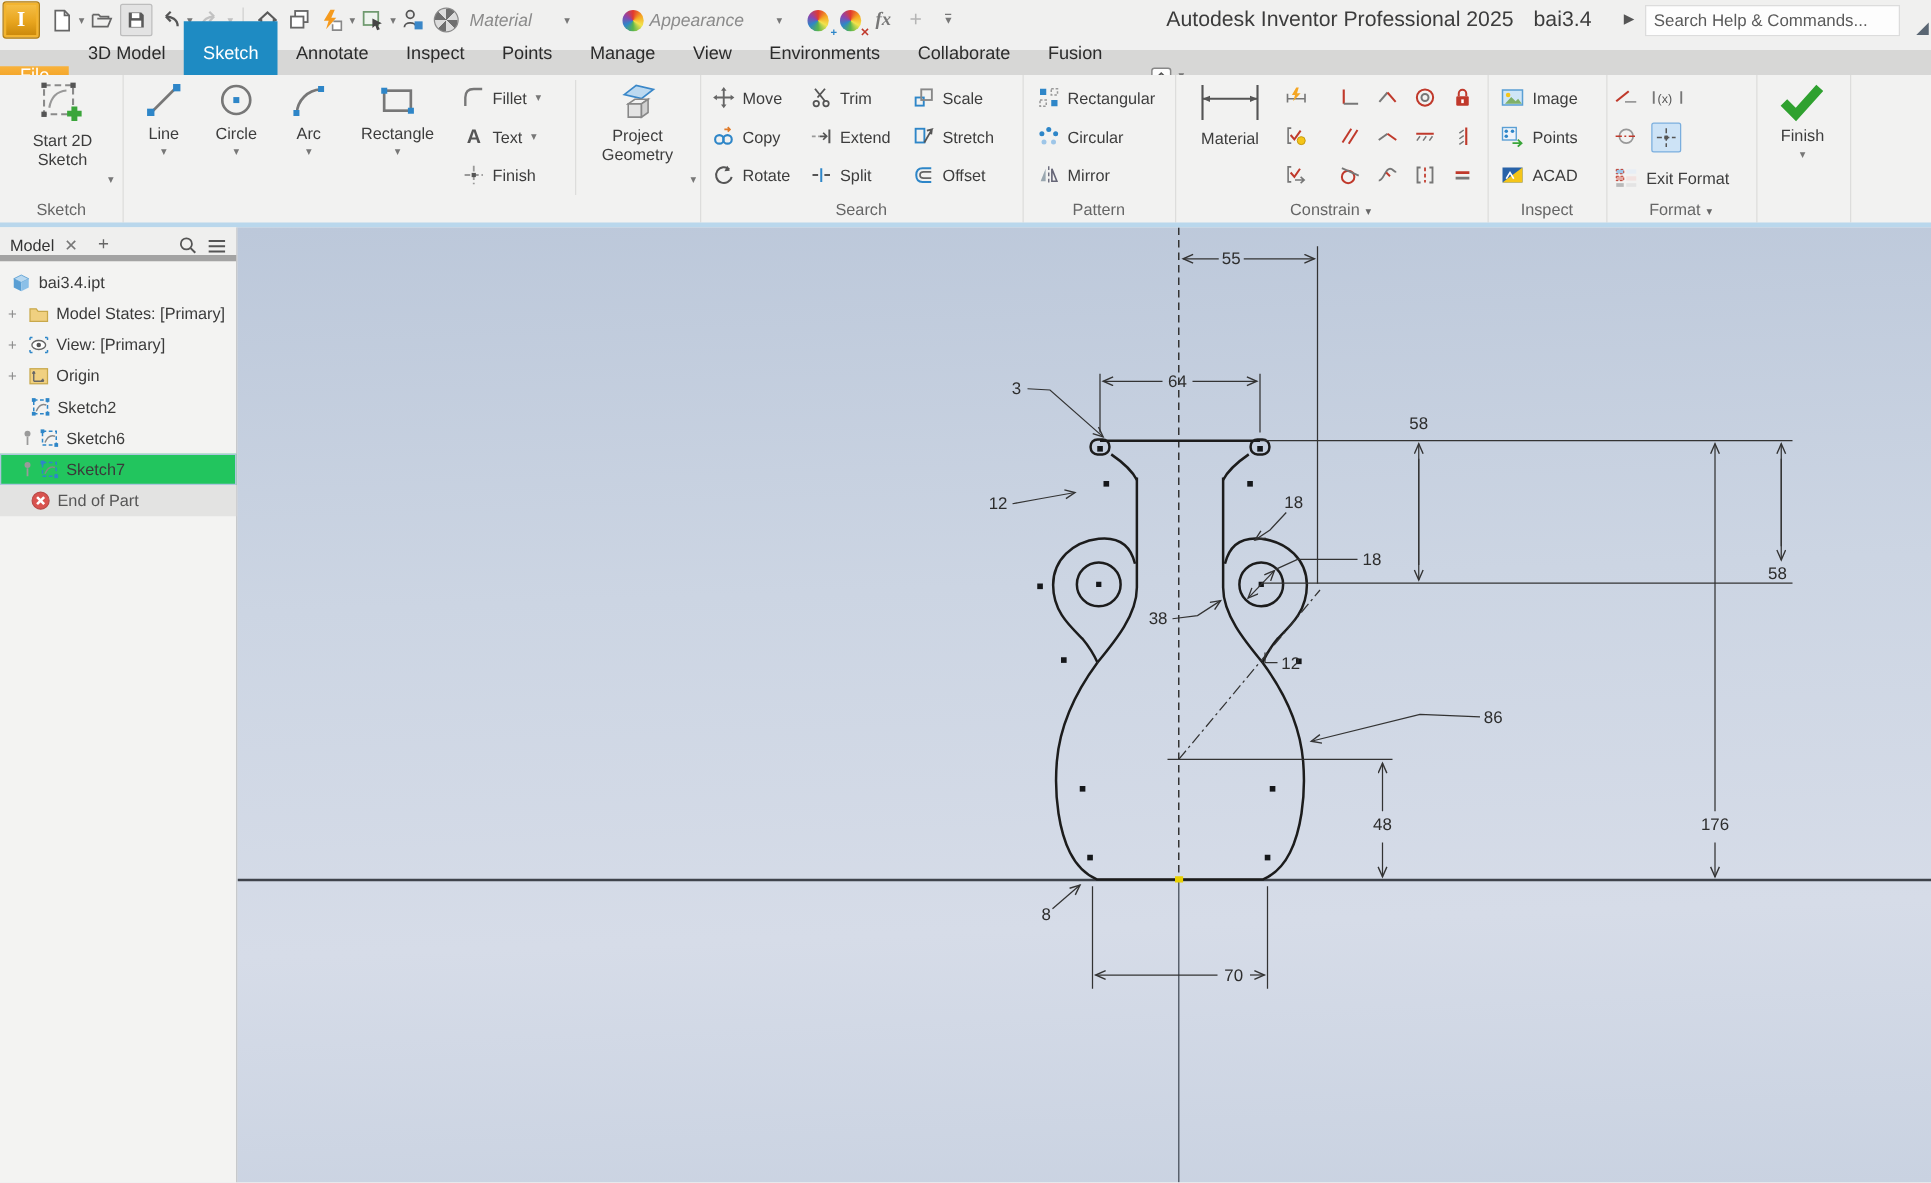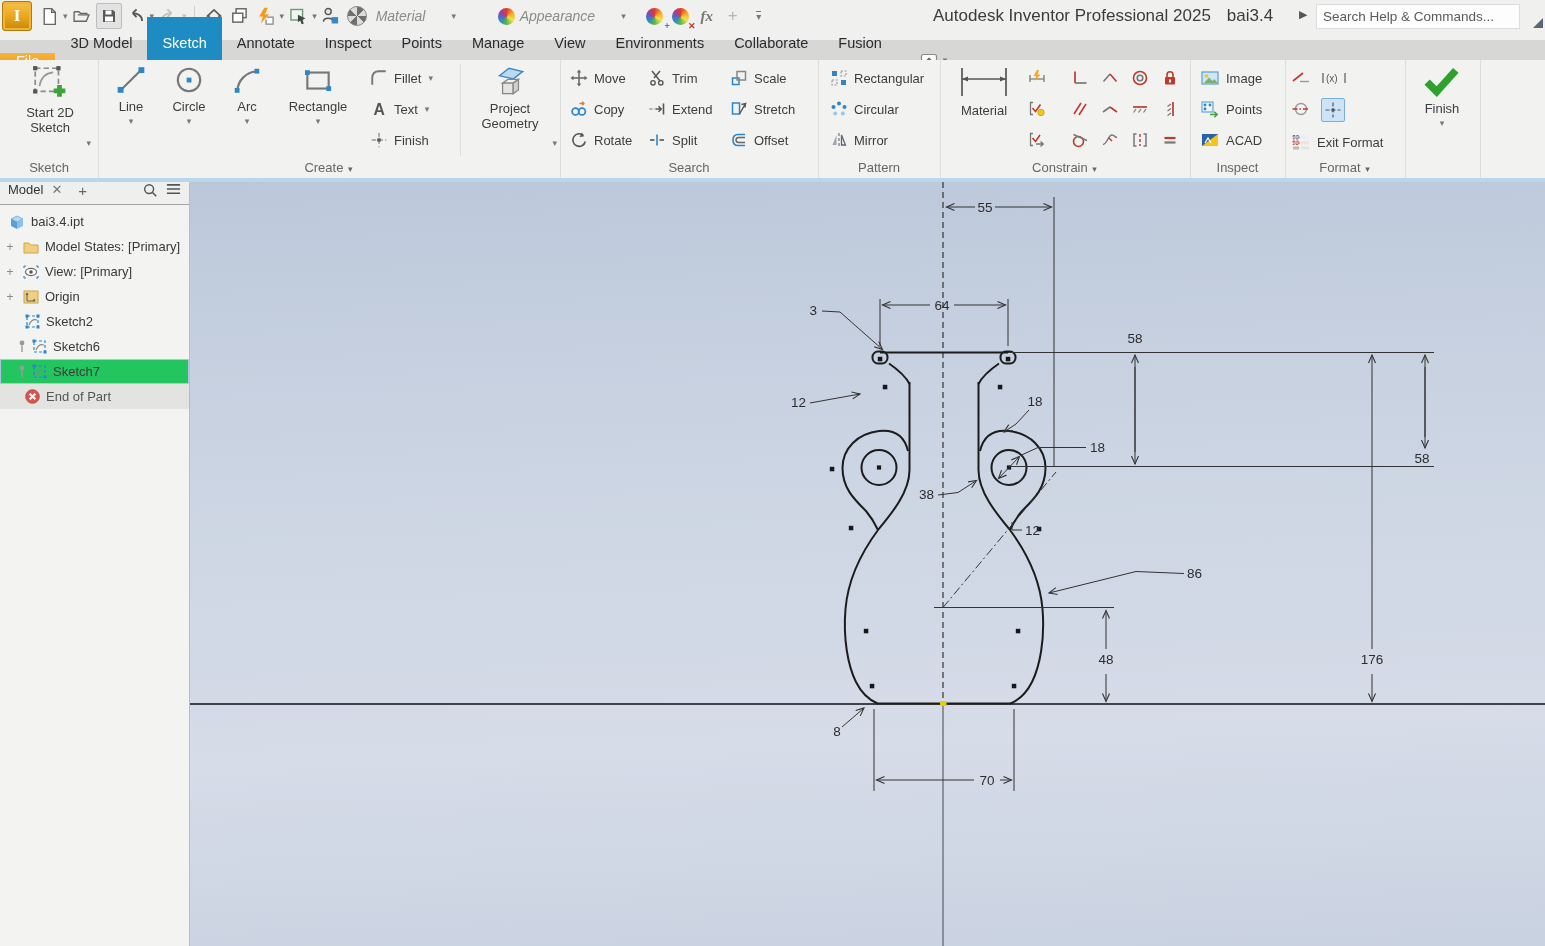--- a/index.html
+++ b/index.html
@@ -47,21 +47,21 @@
   .plabel .caret{font-size:9px;color:#666}
   .bigbtn{position:absolute;top:4px;display:flex;flex-direction:column;align-items:center;text-align:center;line-height:15px}
   .bigbtn .lbl{margin-top:3px;color:#3d3d3d}
   .srow{position:absolute;height:24px;display:flex;align-items:center;gap:6px;white-space:nowrap}
   .cic{position:absolute;width:18px;height:18px}
   .hlbox{background:#cde3f6;border:1px solid #7aaede;border-radius:2px}
   .exitbar{position:absolute;left:1408px;top:160px;width:68px;height:18px;background:#1e8bc3;color:#fff;
            text-align:center;font-size:13.5px;line-height:18px}
   
   #browser{position:absolute;left:0;top:182px;width:189px;height:764px;background:#f3f3f2;border-right:1px solid #b9bcc0}
-  #browser-header{height:22px;display:flex;align-items:flex-start;font-size:13px;color:#333;border-bottom:1px solid #a3a3a3;background:#efefee}
+  #browser-header{height:22px;display:flex;align-items:flex-end;font-size:13px;color:#333;border-bottom:5px solid #a3a3a3;background:#efefee}
   .brow{position:relative;height:25px;display:flex;align-items:center;font-size:13px;color:#3a3a3a;white-space:nowrap}
   .brow .ic{margin-right:5px;display:flex}
   .expander{width:12px;text-align:center;color:#8a8a8a;font-size:12px;margin-left:4px}
   .brow.selected{background:#22c55e;outline:1px solid #aec6dd;outline-offset:-1px}
   .brow.eop{background:#e3e3e2;color:#555}
   
   #canvas{position:absolute;left:190px;top:182px;width:1355px;height:764px;
           background:linear-gradient(178deg,#bcc8da 0%,#ccd5e3 38%,#d6dce8 72%,#c9d2e1 100%)}
   svg text{font-family:"Liberation Sans",sans-serif}
   .dimtxt{font-size:13.5px;fill:#2d2d2d}
@@ -281,21 +281,20 @@
   <div class="bigbtn" style="left:466px;width:88px">
     <svg width="36" height="34" viewBox="0 0 34 32">
       <path d="M7,11 L16,4 L29,7 L20,14 Z" fill="#bcd9f0" stroke="#3a87c8" stroke-width="1.3"></path>
       <path d="M10,18 L15,14.5 L25,14.5 L20,18 Z" fill="#f2f2f2" stroke="#888" stroke-width="1.2"></path>
       <path d="M10,18 H20 V28 H10 Z" fill="#e4e4e4" stroke="#888" stroke-width="1.2"></path>
       <path d="M20,18 L25,14.5 V24.5 L20,28 Z" fill="#d0d0d0" stroke="#888" stroke-width="1.2"></path>
     </svg>
     <span class="lbl" style="width:70px">Project Geometry</span>
     <span class="caret" style="position:absolute;right:-4px;top:72px">▾</span>
   </div>
-  <div class="plabel" style="left:98px;width:462px"><span>Create</span> <span class="caret">▾</span></div>
 
   <div class="srow" style="left:570px;top:6px">
     <svg width="18" height="18" viewBox="0 0 18 18">
         <path d="M9,2.5 V15.5 M2.5,9 H15.5" stroke="#666" stroke-width="1.5"></path>
         <path d="M9,0.5 l2.2,3 h-4.4 Z M9,17.5 l2.2,-3 h-4.4 Z M0.5,9 l3,-2.2 v4.4 Z M17.5,9 l-3,-2.2 v4.4 Z" fill="#666"></path>
       </svg>
     <span>Move</span>
   </div>
   <div class="srow" style="left:570px;top:37px">
     <svg width="18" height="18" viewBox="0 0 18 18">

